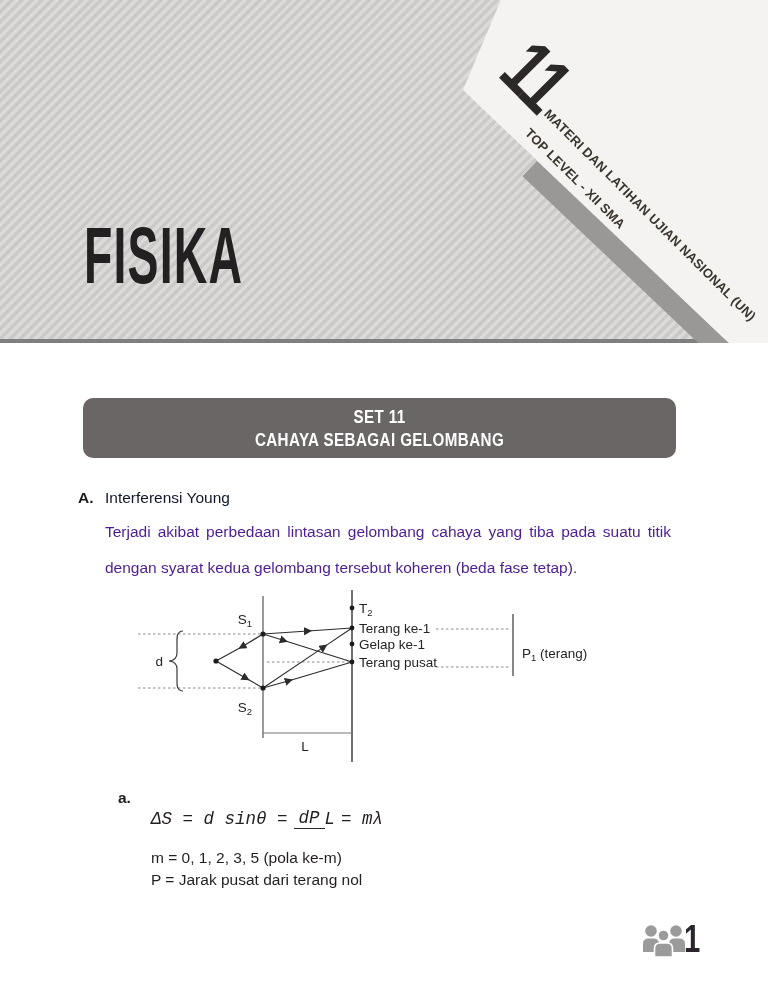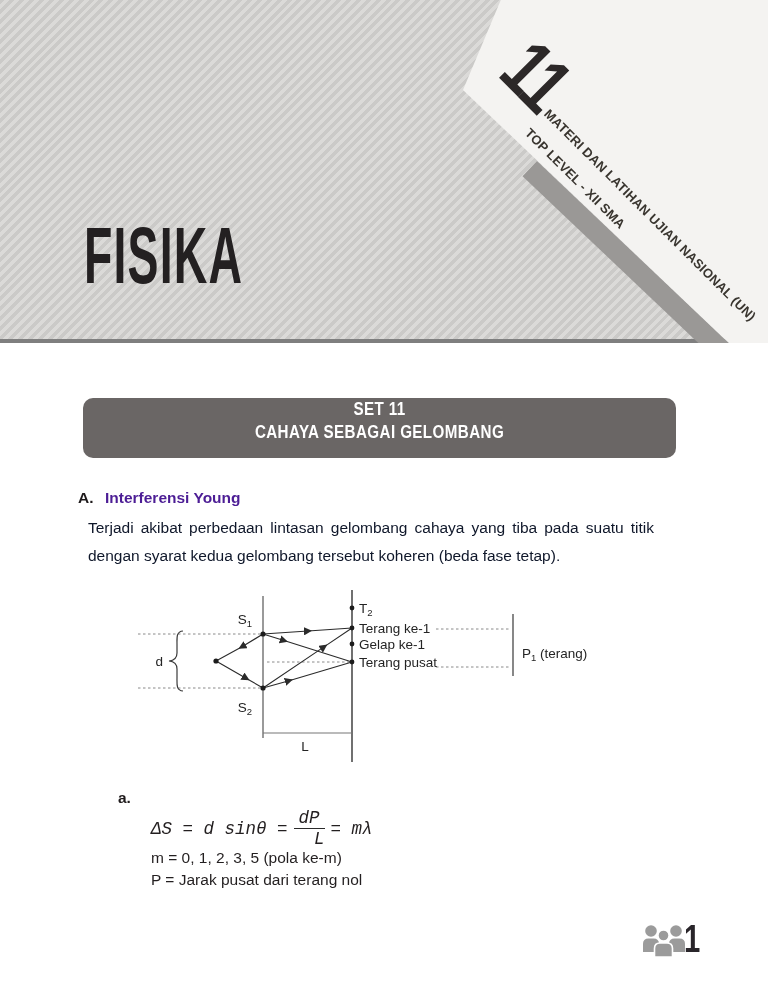--- a/index.html
+++ b/index.html
@@ -26,38 +26,38 @@
   .num11 .cond{display:inline-block;transform:scaleX(.72);transform-origin:0 50%;letter-spacing:-3px}
   .banner-lines{position:absolute;left:556px;top:102px;transform-origin:0 0;transform:rotate(45deg);
     font-size:13px;font-weight:700;line-height:27px;letter-spacing:.2px;color:#39352f;white-space:nowrap}
   .subject{position:absolute;left:84px;top:225px;font-weight:700;font-size:80px;line-height:62px;
     color:#232021;white-space:nowrap}
   .subject .cond{display:inline-block;transform:scaleX(.58);transform-origin:0 50%;letter-spacing:2px}
 
   
   .set-banner{position:absolute;left:83px;top:398px;width:593px;height:60px;border-radius:10px;
     background:var(--banner_bg);color:var(--banner_text);text-align:center;
-    font-weight:700;font-size:18.5px;line-height:22.5px;}
+    font-weight:700;font-size:18.5px;line-height:22.5px;padding-top:8px}
   .set-banner div{transform:scaleX(.82);letter-spacing:.5px}
 
   
   .lbl{position:absolute;font-size:15.5px;font-weight:700;color:#1e1a1b}
-  .heading{position:absolute;font-size:15.5px;font-weight:700;color:#4c1d95;white-space:nowrap}
-  .para{position:absolute;left:88px;top:514px;width:566px;font-size:15.5px;line-height:28px;
-    text-align:justify;color:#0f172a}
+  .heading{position:absolute;font-size:15.5px;font-weight:400;color:#0f172a;white-space:nowrap}
+  .para{position:absolute;left:105px;top:514px;width:566px;font-size:15.5px;line-height:36px;
+    text-align:justify;color:#4c1d95}
 
   
   .diagram{position:absolute;left:130px;top:588px}
   .diagram text{font-family:"Liberation Sans",sans-serif;font-size:13.5px;fill:#242424}
   .diagram .sub{font-size:9.5px}
 
   
   .formula{position:absolute;left:151px;top:808px;font-family:Liberation Mono, monospace;
     font-style:italic;font-size:17.5px;color:#231f20;display:flex;align-items:center;gap:6px}
-  .frac{display:inline-flex;flex-direction:column;align-items:flex-end;line-height:1.15}
+  .frac{display:inline-flex;align-items:flex-end;line-height:1.15}
   .ftop{padding:0 5px;border-bottom:1.3px solid #2a2a2a}
   .plain{position:absolute;font-size:15.5px;color:#231f20;white-space:nowrap}
 
   
   .people{position:absolute;left:642px;top:924px}
   .pnum{position:absolute;left:684px;top:919px;font-size:39px;line-height:40px;font-weight:700;color:#29252a}
   .pnum .cond{display:inline-block;transform:scaleX(.75);transform-origin:0 50%}
 </style>
 </head>
 <body>

